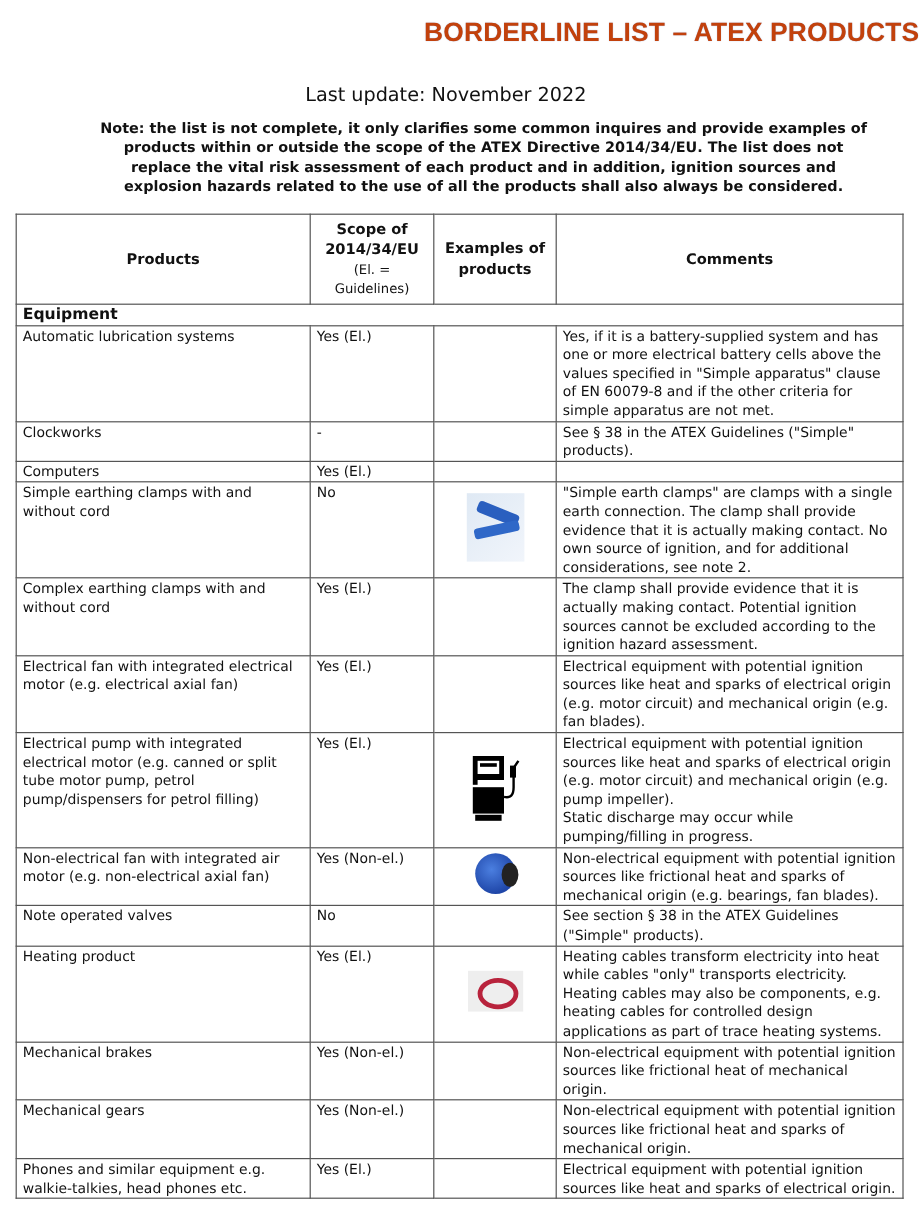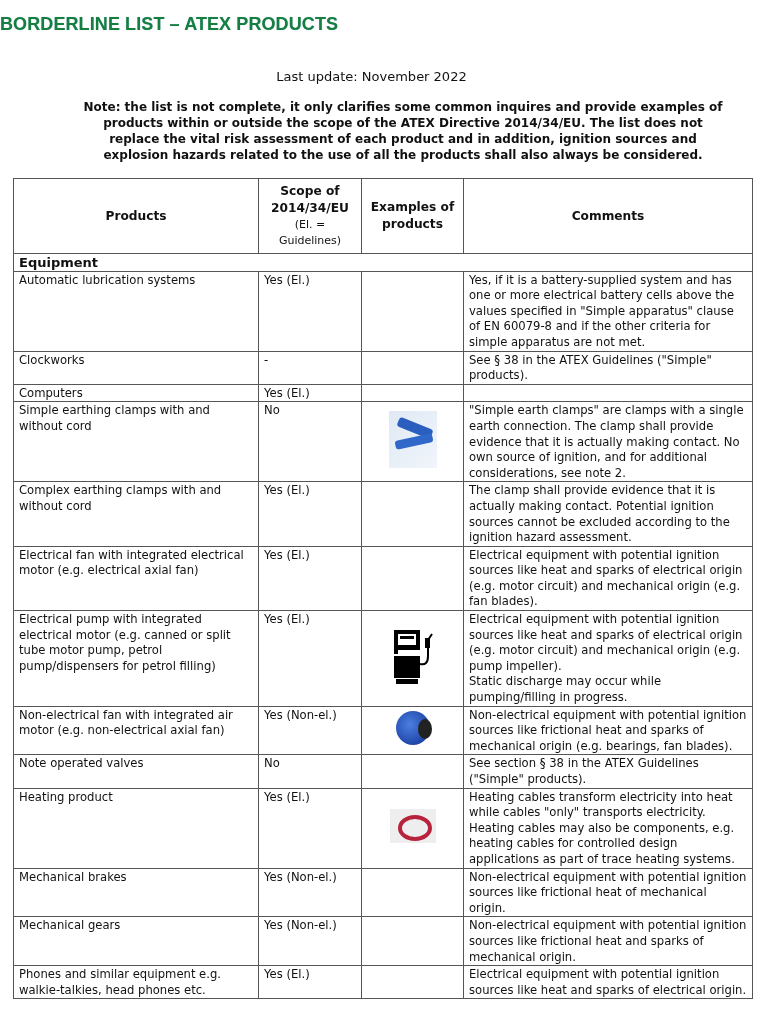--- a/index.html
+++ b/index.html
@@ -1,18 +1,18 @@
 <!DOCTYPE html>
 <html><head>
 <meta charset="utf-8">
 <style>
   html, body { margin:0; padding:0; background:#ffffff; }
   body { width:766px; height:1024px; position:relative; overflow:hidden; font-family:"DejaVu Sans", sans-serif; color:#111; }
-  .title { position:absolute; top:14px; left:0; width:766px; text-align:left; font-family:"Liberation Sans", sans-serif; font-weight:bold; font-size:18px; color:#15803d; letter-spacing:0.1px; text-shadow:0 0 1px #a9bde6; }
-  .updated { position:absolute; top:69px; left:0; width:743px; text-align:center; font-size:13px; }
+  .title { position:absolute; top:14px; left:0; width:766px; text-align:right; font-family:"Liberation Sans", sans-serif; font-weight:bold; font-size:22px; color:#c2410c; letter-spacing:0.1px; text-shadow:0 0 1px #a9bde6; }
+  .updated { position:absolute; top:69px; left:0; width:743px; text-align:center; font-size:16px; }
   .note { position:absolute; top:99px; left:60px; width:646px; text-align:center; font-size:12px; font-weight:bold; line-height:16px;margin-left:20px; }
   table { position:absolute; top:178px; left:13px; width:739px; border-collapse:collapse; font-size:11.6px; line-height:15.6px; table-layout:fixed; }
   td, th { border:1px solid #555; vertical-align:top; padding:1px 5px 0 5px; }
   th { vertical-align:middle; font-weight:bold; text-align:center; font-size:12.2px; line-height:17px; padding:4px 3px; }
   th .sub { font-weight:normal; font-size:11px; display:block; line-height:16px; }
   .cat td { font-weight:bold; font-size:13px; padding-top:1px; padding-bottom:0; }
   td.img { vertical-align:middle; text-align:center; padding:0; }
   .ph { display:inline-block; }
   .clamp { width:48px; height:57px; background:linear-gradient(135deg,#dfe9f4,#f1f5fb); position:relative; }
   .clamp:before { content:""; position:absolute; left:8px; top:12px; width:36px; height:10px; background:#2a5fbf; transform:rotate(22deg); border-radius:3px; }

